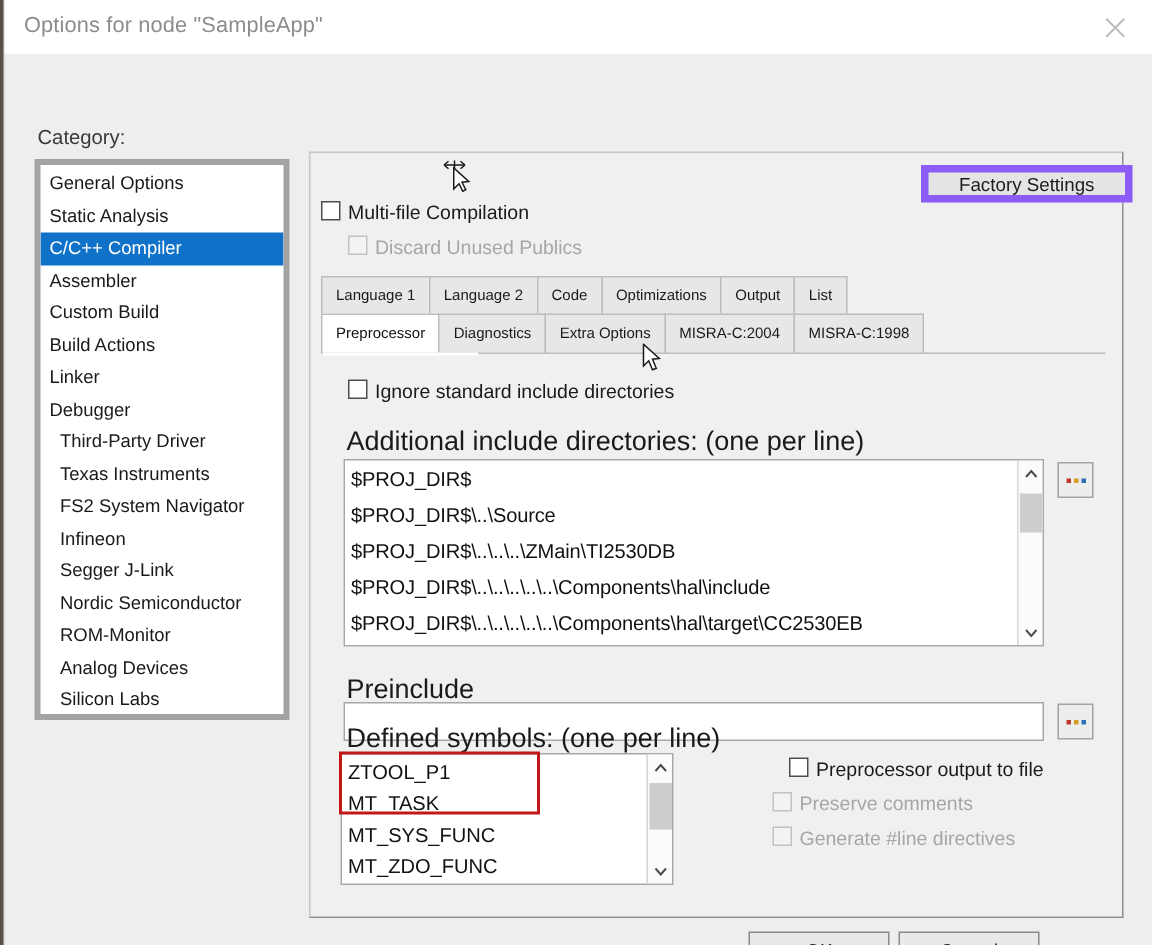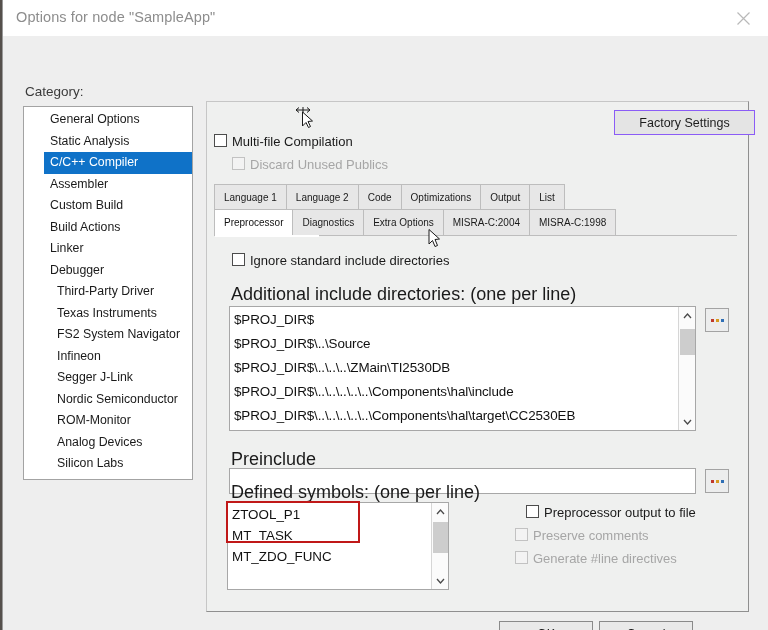--- a/index.html
+++ b/index.html
@@ -76,25 +76,24 @@
     font-size: 13.5px;
     color: #3a3a3a;
   }
   #category-list {
     position: absolute;
     left: 20px;
     top: 70px;
     width: 170px;
     height: 374px;
     background: #ffffff;
-    border: 1px solid #a3a3a3;
+    border: 4px solid #a3a3a3;
     box-sizing: border-box;
     overflow: hidden;
     padding-top: 2px;
-    padding-left: 20px;
   }
   .cat-item {
     height: 21.5px;
     line-height: 21.5px;
     padding-left: 6px;
     font-size: 12.3px;
     color: #1a1a1a;
     white-space: nowrap;
     overflow: hidden;
   }
@@ -118,21 +117,21 @@
     box-sizing: border-box;
   }
 
   #factory-settings {
     position: absolute;
     left: 611px;
     top: 74px;
     width: 141px;
     height: 25px;
     background: #e4e4e4;
-    border: 1px solid #8b5cf6;
+    border: 5px solid #8b5cf6;
     box-sizing: border-box;
     font-size: 12.5px;
     color: #1c1c1c;
     display: flex;
     align-items: center;
     justify-content: center;
   }
 
   
   .cb-row {
@@ -490,20 +489,21 @@
       <span class="dot" style="background:#c0392b"></span>
       <span class="dot" style="background:#d89a20"></span>
       <span class="dot" style="background:#2f6fb5"></span>
     </div>
 
     <div class="field-label" id="lbl-defsym">Defined symbols: (one per line)</div>
     <div class="listbox" id="defsym-box">
       <div id="defsym-lines">
           <div class="sym-line">ZTOOL_P1</div>
           <div class="sym-line">MT_TASK</div>
+          <div class="sym-line">MT_SYS_FUNC</div>
           <div class="sym-line">MT_ZDO_FUNC</div>
         </div>
       <div class="vscroll">
         <div class="sb-arrow up">
           <svg width="9" height="6" viewBox="0 0 9 6">
               <path d="M1 5 L4.5 1 L8 5" stroke="#4a4a4a" stroke-width="1.3" fill="none"></path>
             </svg>
         </div>
         <div class="sb-thumb" id="defsym-thumb"></div>
         <div class="sb-arrow down">

